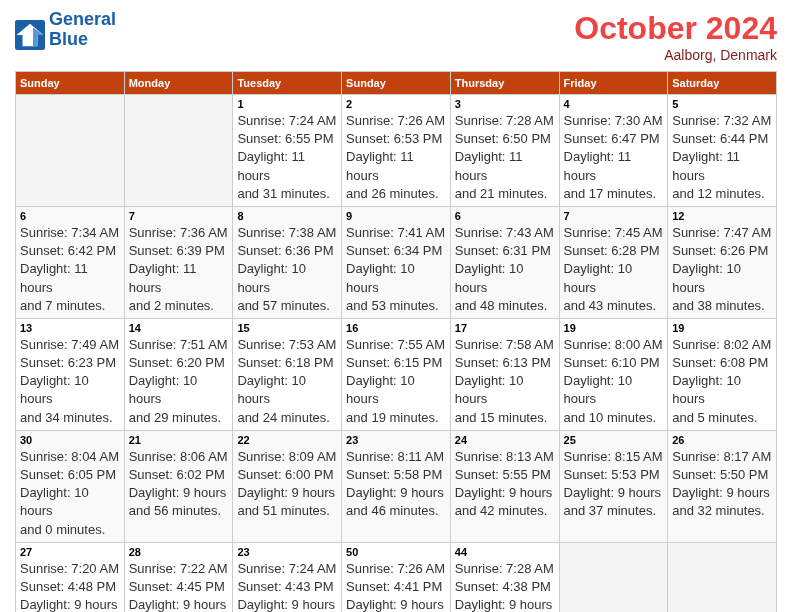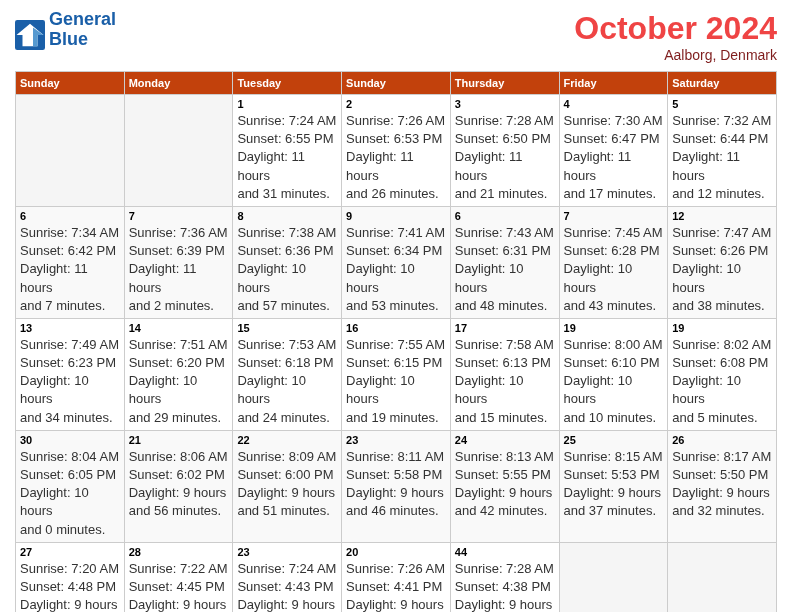--- a/index.html
+++ b/index.html
@@ -248,21 +248,21 @@
           </td>
           <td>
             <div class="day-num">28</div>
             <div class="day-detail">Sunrise: 7:22 AM<br>Sunset: 4:45 PM<br>Daylight: 9 hours<br>and 23 minutes.</div>
           </td>
           <td>
             <div class="day-num">23</div>
             <div class="day-detail">Sunrise: 7:24 AM<br>Sunset: 4:43 PM<br>Daylight: 9 hours<br>and 19 minutes.</div>
           </td>
           <td>
-            <div class="day-num">20</div>
+            <div class="day-num">50</div>
             <div class="day-detail">Sunrise: 7:26 AM<br>Sunset: 4:41 PM<br>Daylight: 9 hours<br>and 14 minutes.</div>
           </td>
           <td>
             <div class="day-num">44</div>
             <div class="day-detail">Sunrise: 7:28 AM<br>Sunset: 4:38 PM<br>Daylight: 9 hours<br>and 9 minutes.</div>
           </td>
           <td class="empty"></td>
           <td class="empty"></td>
         </tr>
       </tbody>

